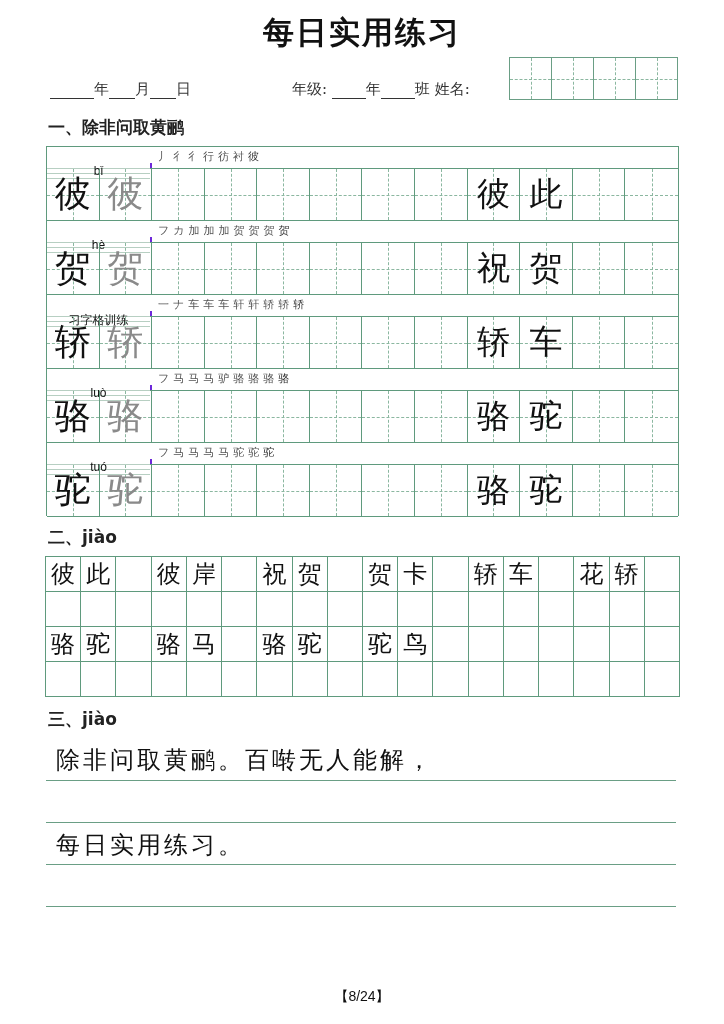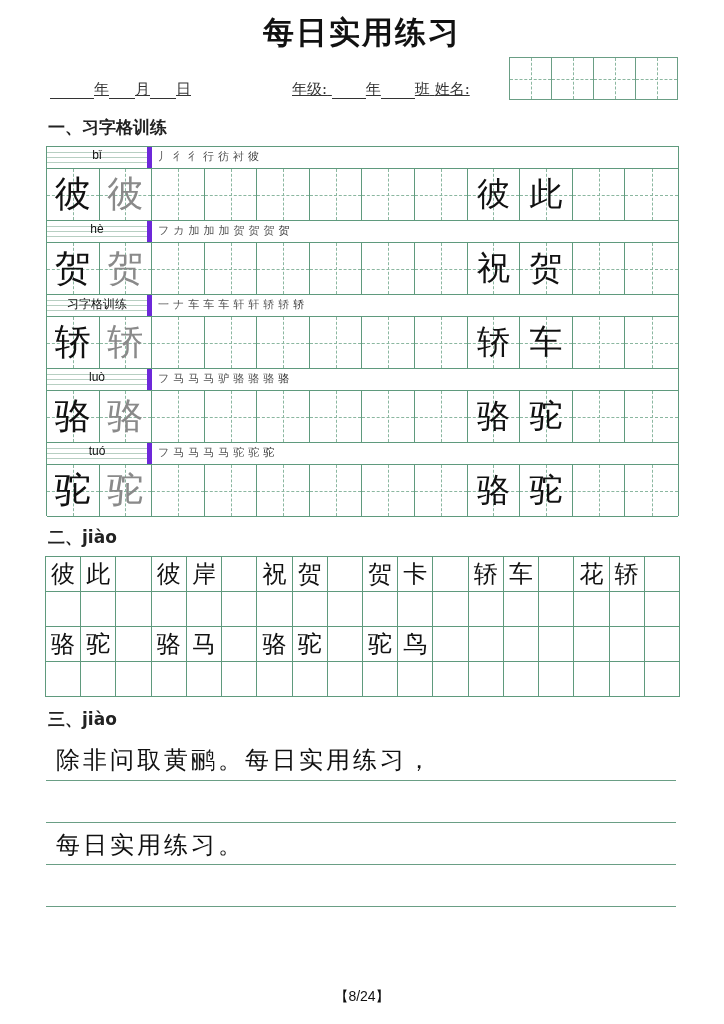--- a/index.html
+++ b/index.html
@@ -1,33 +1,33 @@
 <!DOCTYPE html>
 <html><head>
 <meta charset="utf-8">
 <style>
   html, body { margin: 0; padding: 0; background: #ffffff; }
   body { width: 724px; height: 1024px; position: relative; overflow: hidden;
          font-family: "DejaVu Sans", sans-serif; color: #111; }
   .abs { position: absolute; }
   .title { left: 0; width: 724px; top: 12px; text-align: center; font-size: 31px; font-weight: bold; letter-spacing: 2px; }
-  .meta { top: 80px; font-size: 15px; font-family: "DejaVu Serif", serif; color: #333; white-space: nowrap; text-decoration: underline; }
+  .meta { top: 80px; font-size: 15px; font-family: "DejaVu Serif", serif; color: #333; white-space: nowrap; }
   .blank { display: inline-block; border-bottom: 1px solid #333; height: 14px; vertical-align: bottom; }
   .namebox { left: 509px; top: 57px; width: 169px; height: 43px; border: 1px solid #6a9e85; box-sizing: border-box; display: flex; }
   .namecell { flex: 1; position: relative; border-right: 1px solid #6a9e85; }
   .namecell:last-child { border-right: none; }
   .namecell::before { content: ""; position: absolute; left: 50%; top: 0; bottom: 0; border-left: 1px dashed #8bb7a0; }
   .namecell::after { content: ""; position: absolute; top: 50%; left: 0; right: 0; border-top: 1px dashed #8bb7a0; }
   .section-title { left: 48px; font-size: 17px; font-weight: bold; color: #222; }
 
   
   .s1 { left: 46px; top: 146px; width: 631px; border-left: 1px solid #5f9a7d; border-right: 1px solid #5f9a7d; }
   .block { position: relative; height: 74px; }
   .pyrow { height: 21px; border-top: 1px solid #5f9a7d; display: flex; position: relative; }
-  .pycell { width: 105px; border-right: 5px solid #6d28d9; position: relative; box-sizing: border-box; }
+  .pycell { width: 105px; border-right: 2px solid #6d28d9; position: relative; box-sizing: border-box; margin-top: 16px; }
   .pycell .ln { position: absolute; left: 0; right: 0; border-top: 1px solid #b7cfc2; }
   .pycell .txt { position: absolute; left: 0; right: 0; top: 1px; text-align: center; font-size: 12px; font-family: "Liberation Sans", sans-serif; color: #111; }
   .strokes { padding-left: 6px; font-size: 11px; color: #333; letter-spacing: 4px; line-height: 20px; font-family: "DejaVu Serif", serif; }
   .chrow { height: 53px; border-top: 1px solid #5f9a7d; border-bottom: 1px solid #5f9a7d; display: flex; box-sizing: border-box; }
   .tz { width: 52.58px; height: 100%; border-right: 1px solid #5f9a7d; position: relative; box-sizing: border-box; display: flex; align-items: center; justify-content: center; font-size: 36px; font-family: "DejaVu Serif", serif; }
   .tz:last-child { border-right: none; }
   .tz::before { content: ""; position: absolute; left: 50%; top: 0; bottom: 0; border-left: 1px dashed #8bb7a0; }
   .tz::after { content: ""; position: absolute; top: 50%; left: 0; right: 0; border-top: 1px dashed #8bb7a0; }
   .tz span { position: relative; z-index: 1; }
   .tz.sample { font-family: "DejaVu Sans", sans-serif; }
@@ -58,21 +58,21 @@
   <span class="blank" style="width:34px"></span><span>年</span><span class="blank" style="width:34px"></span><span>班</span>
   <span>姓名:</span>
 </div>
 <div class="abs namebox">
   <div class="namecell"></div>
   <div class="namecell"></div>
   <div class="namecell"></div>
   <div class="namecell"></div>
 </div>
 
-<div class="abs section-title" style="top:116px;">一、习字格训练</div>
+<div class="abs section-title" style="top:116px;">一、除非问取黄鹂</div>
 <div class="abs s1" id="s1">
     <div class="block">
       <div class="pyrow">
         <div class="pycell">
           <div class="ln" style="top: 5px;"></div>
           <div class="ln" style="top: 10px;"></div>
           <div class="ln" style="top: 15px;"></div>
           <div class="txt">bǐ</div>
         </div>
         <div class="strokes"><span style="color: rgb(85, 85, 85);">丿</span><span style="color: rgb(85, 85, 85);">彳</span><span style="color: rgb(85, 85, 85);">彳</span><span style="color: rgb(85, 85, 85);">行</span><span style="color: rgb(85, 85, 85);">彷</span><span style="color: rgb(85, 85, 85);">衬</span><span class="" style="color: rgb(51, 51, 51);">彼</span></div>
@@ -392,20 +392,20 @@
       <div class="sq"></div>
       <div class="sq"></div>
       <div class="sq"></div>
       <div class="sq"></div>
       <div class="sq"></div>
       <div class="sq"></div>
     </div>
   </div>
 
 <div class="abs section-title" style="top:708px;">三、jiào</div>
-<div class="abs verse" style="top:744px;">除非问取黄鹂。每日实用练习，</div>
+<div class="abs verse" style="top:744px;">除非问取黄鹂。百啭无人能解，</div>
 <div class="abs line" style="top:780px;"></div>
 <div class="abs line" style="top:822px;"></div>
 <div class="abs verse" style="top:829px;">每日实用练习。</div>
 <div class="abs line" style="top:864px;"></div>
 <div class="abs line" style="top:906px;"></div>
 
 <div class="abs footer">【8/24】</div>
 
 </body></html>

